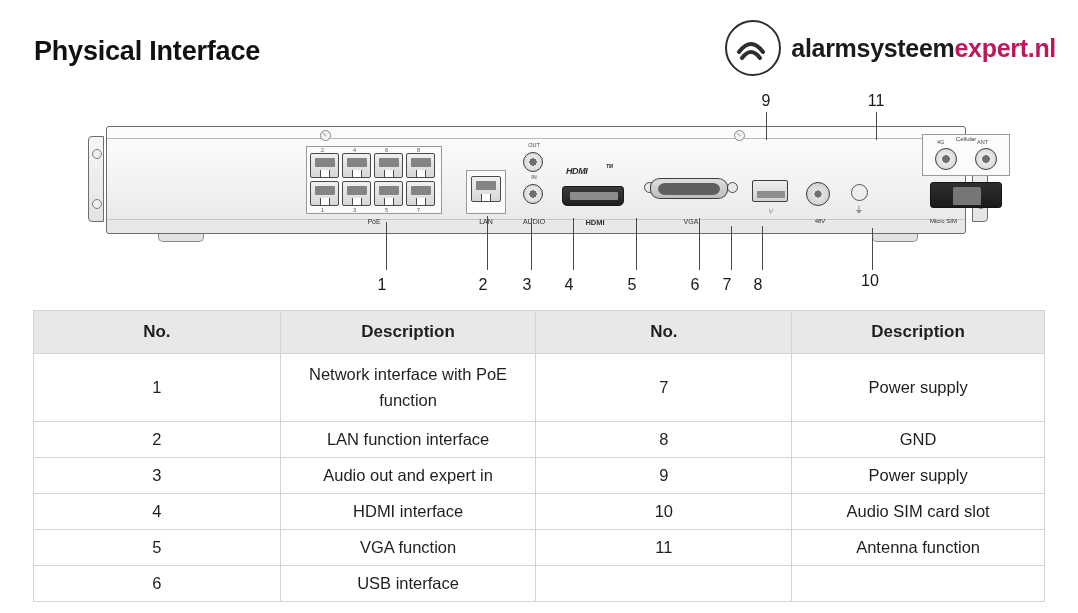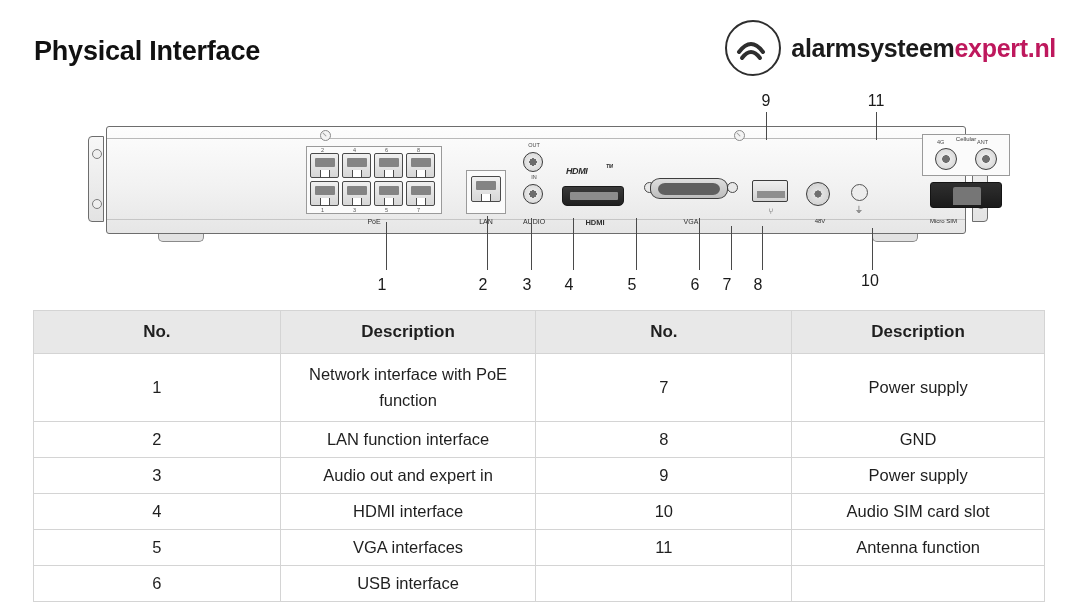--- a/index.html
+++ b/index.html
@@ -725,21 +725,21 @@
       <td>Power supply</td>
     </tr>
     <tr>
       <td>4</td>
       <td>HDMI interface</td>
       <td>10</td>
       <td>Audio SIM card slot</td>
     </tr>
     <tr>
       <td>5</td>
-      <td>VGA interfaces</td>
+      <td>VGA function</td>
       <td>11</td>
       <td>Antenna function</td>
     </tr>
     <tr>
       <td>6</td>
       <td>USB interface</td>
       <td></td>
       <td></td>
     </tr>
   </tbody>

